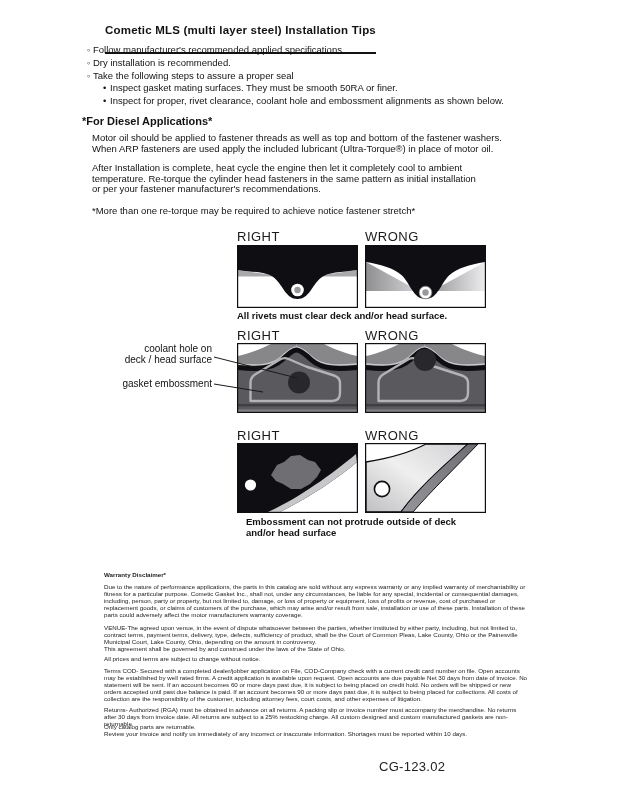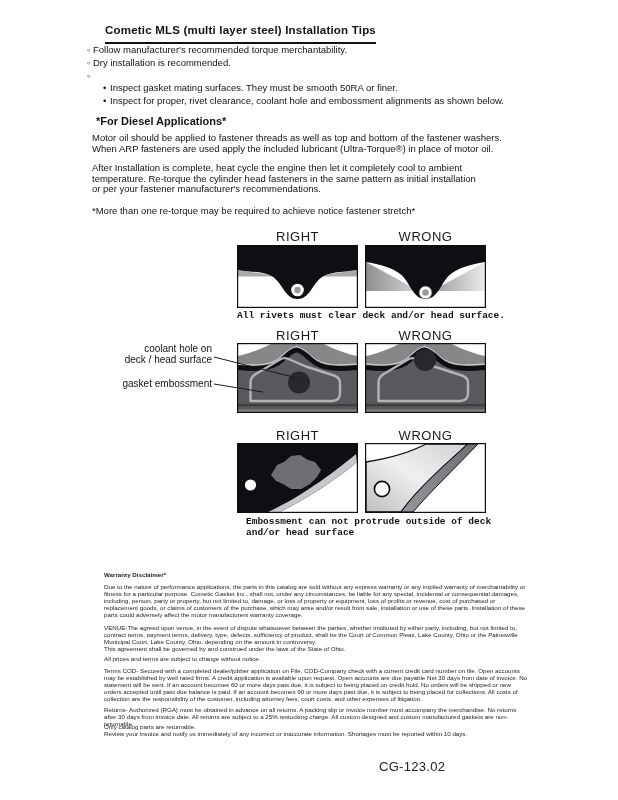--- a/index.html
+++ b/index.html
@@ -5,65 +5,66 @@
   html,body{margin:0;padding:0;background:#ffffff;}
   #page{
     position:relative;width:618px;height:800px;background:#ffffff;overflow:hidden;
     font-family:"Liberation Sans","DejaVu Sans",sans-serif;color:#121212;
   }
   .abs{position:absolute;}
   .pre{white-space:pre-line;}
 
   .title{
     left:105px;top:24px;font-size:11.5px;font-weight:bold;
-    border-bottom:2px solid #121212;padding-bottom:6px;letter-spacing:0.2px;
+    border-bottom:2px solid #121212;padding-bottom:16px;letter-spacing:0.2px;
   }
   .bullets{left:87px;top:44px;width:450px;font-size:9.5px;line-height:12.8px;}
   .bullet-row{display:flex;}
   .bullet-row .marker{width:6px;flex:0 0 6px;text-align:left;}
   .bullet-row.sub{padding-left:16px;}
   .bullet-row.sub .marker{width:7px;flex:0 0 7px;}
 
-  .diesel-heading{left:96px;top:115px;font-size:11px;font-weight:bold;text-align:center;}
+  .diesel-heading{left:82px;top:115px;font-size:11px;font-weight:bold;text-align:center;}
   .para{left:92px;font-size:9.5px;line-height:10.6px;width:440px;}
   .p1{top:133px;}
   .p2{top:163px;}
   .note{top:206px;}
 
-  .dg-header{width:121px;text-align:center;font-size:13px;letter-spacing:0.5px;color:#1a1a1a;}
+  .dg-header{width:121px;font-size:13px;letter-spacing:0.5px;color:#1a1a1a;}
   .dg-box{width:121px;height:63px;}
   .dg-box svg{display:block;width:100%;height:100%;}
   .dg-box.tall{height:70px;}
-  .caption{font-size:9.5px;font-weight:bold;line-height:10.5px;color:#121212;font-family:Liberation Mono, monospace;}
+  .caption{font-size:9.5px;font-weight:bold;line-height:10.5px;color:#121212;}
 
   .dg-label{width:100px;text-align:right;font-size:10px;line-height:10.5px;color:#121212;}
 
   .legal{left:104px;width:424px;font-size:6.2px;line-height:7px;color:#1c1c1c;}
   .legal-heading{font-weight:bold;}
 
   .footer{left:379px;top:759px;font-size:13px;letter-spacing:0.3px;color:#222;}
 </style>
 </head>
 <body>
 
 <div id="page">
 
   <div class="abs title">Cometic MLS (multi layer steel) Installation Tips</div>
 
   <div class="abs bullets">
     <div class="bullet-row">
       <span class="marker">◦</span>
-      <span>Follow manufacturer's recommended torque merchantability.</span>
+      <span>Follow manufacturer's recommended applied specifications.</span>
     </div>
     <div class="bullet-row">
       <span class="marker">◦</span>
       <span>Dry installation is recommended.</span>
     </div>
     <div class="bullet-row">
       <span class="marker">◦</span>
+      <span>Take the following steps to assure a proper seal</span>
     </div>
     <div class="bullet-row sub">
       <span class="marker">•</span>
       <span>Inspect gasket mating surfaces.  They must be smooth 50RA or finer.</span>
     </div>
     <div class="bullet-row sub">
       <span class="marker">•</span>
       <span>Inspect for proper, rivet clearance, coolant hole and embossment alignments as shown below.</span>
     </div>
   </div>

